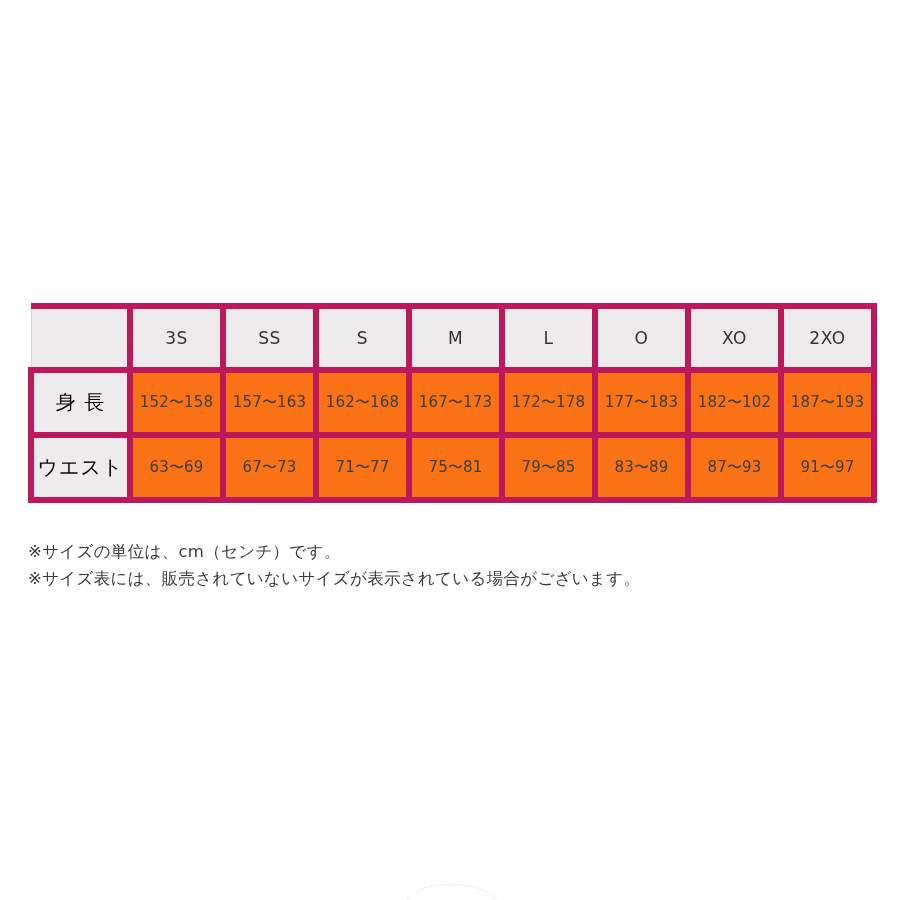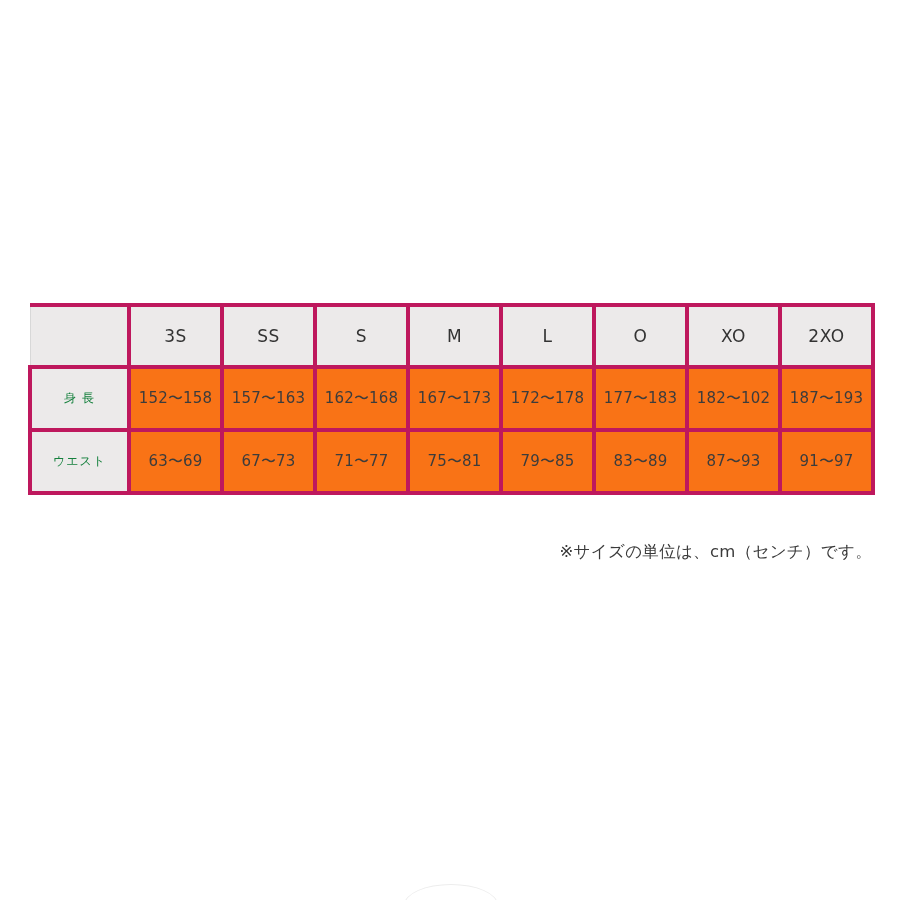--- a/index.html
+++ b/index.html
@@ -33,21 +33,21 @@
   }
 
   table.size-table {
     border-collapse: collapse;
     width: 844px;
     table-layout: fixed;
   }
 
   table.size-table th,
   table.size-table td {
-    border: 4px solid #be185d;
+    border: 6px solid #be185d;
     text-align: center;
     vertical-align: middle;
     font-weight: normal;
     color: #3a3a3a;
   }
 
   
   table.size-table thead th {
     background: #eceaea;
     height: 56px;
@@ -57,42 +57,41 @@
   }
   table.size-table thead th.corner {
     background: #eceaea;
     border-left: 1px solid #d8d8d8;
   }
 
   
   table.size-table tbody th.row-label {
     background: #eceaea;
     height: 57px;
-    font-size: 12px;
-    color: #15803d;
+    font-size: 20px;
+    color: #000000;
     letter-spacing: 1px;
   }
 
   table.size-table tbody td {
     background: #f97316;
     height: 57px;
     font-size: 15px;
     color: #3c3c3c;
     letter-spacing: 0.2px;
   }
 
   col.c-label { width: 99px; }
   col.c-size  { width: 93px; }
 
   .notes {
     position: absolute;
     left: 28px;
     top: 538px;
     width: 844px;
-    text-align: right;
   }
   .notes .note-line {
     font-size: 16.5px;
     line-height: 27px;
     color: #3a3a3a;
     letter-spacing: 0.3px;
     white-space: nowrap;
   }
 
   .bottom-arc {
@@ -159,17 +158,18 @@
           <td>83〜89</td>
           <td>87〜93</td>
           <td>91〜97</td>
         </tr>
       </tbody>
     </table>
   </div>
 
   <div class="notes">
     <div class="note-line">※サイズの単位は、cm（センチ）です。</div>
+    <div class="note-line">※サイズ表には、販売されていないサイズが表示されている場合がございます。</div>
   </div>
 
   <div class="bottom-arc"></div>
 
 </div>
 
 </body></html>

